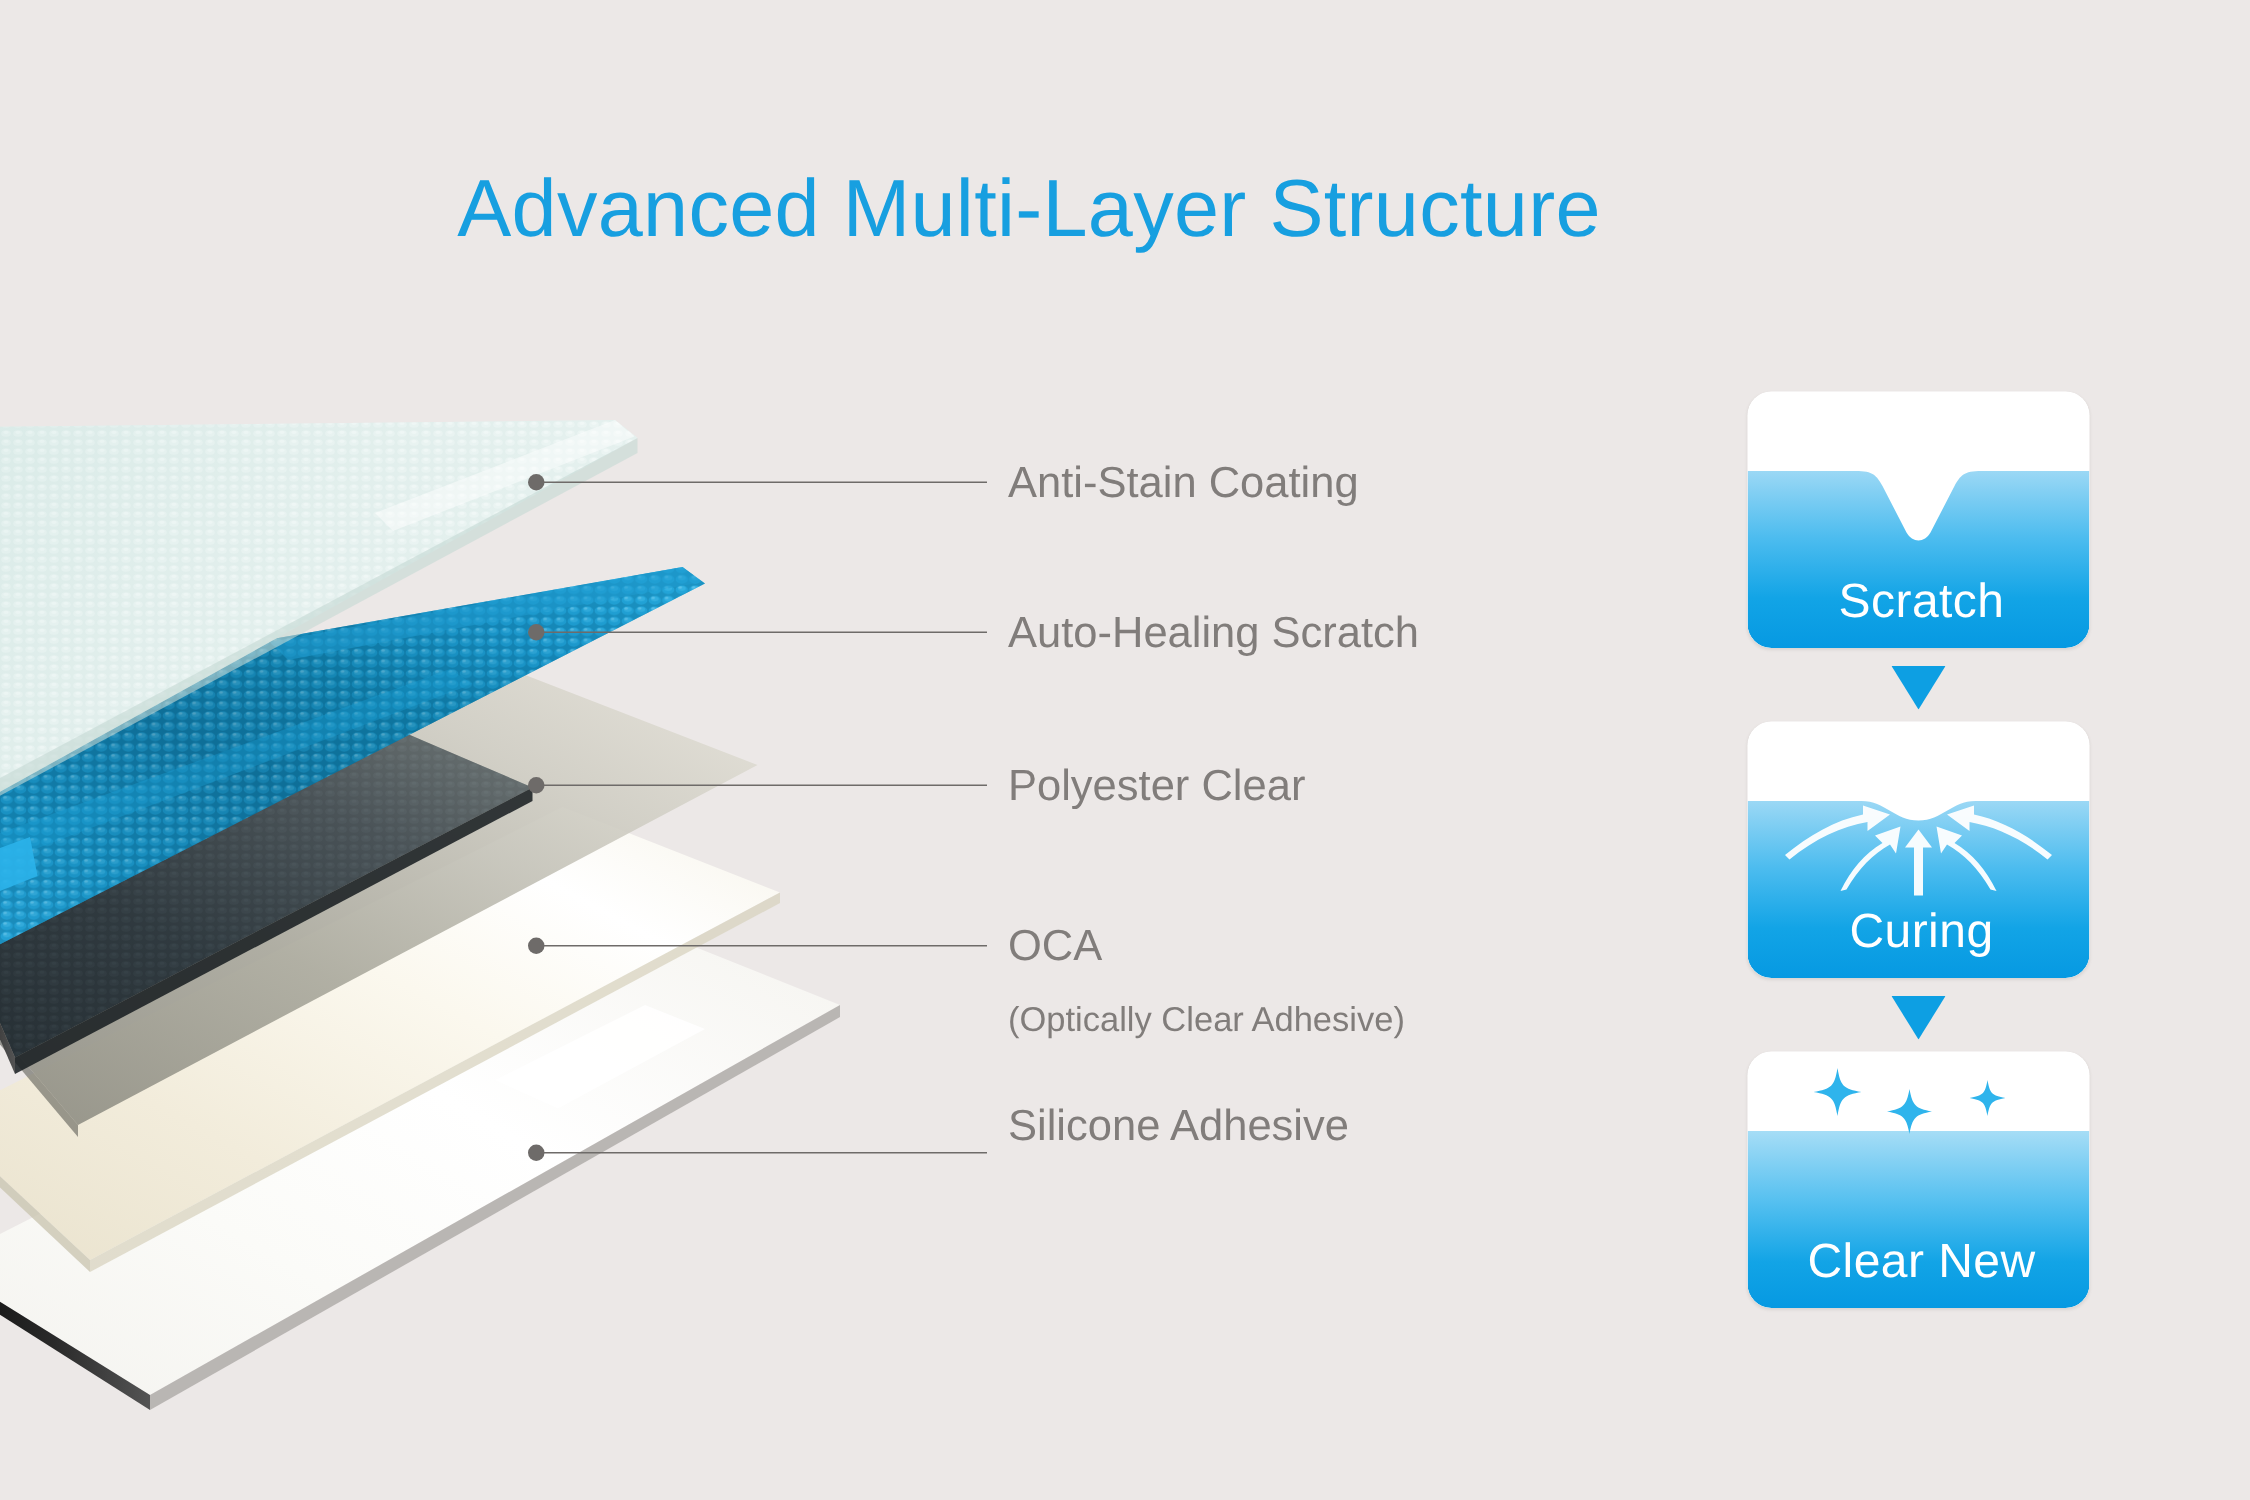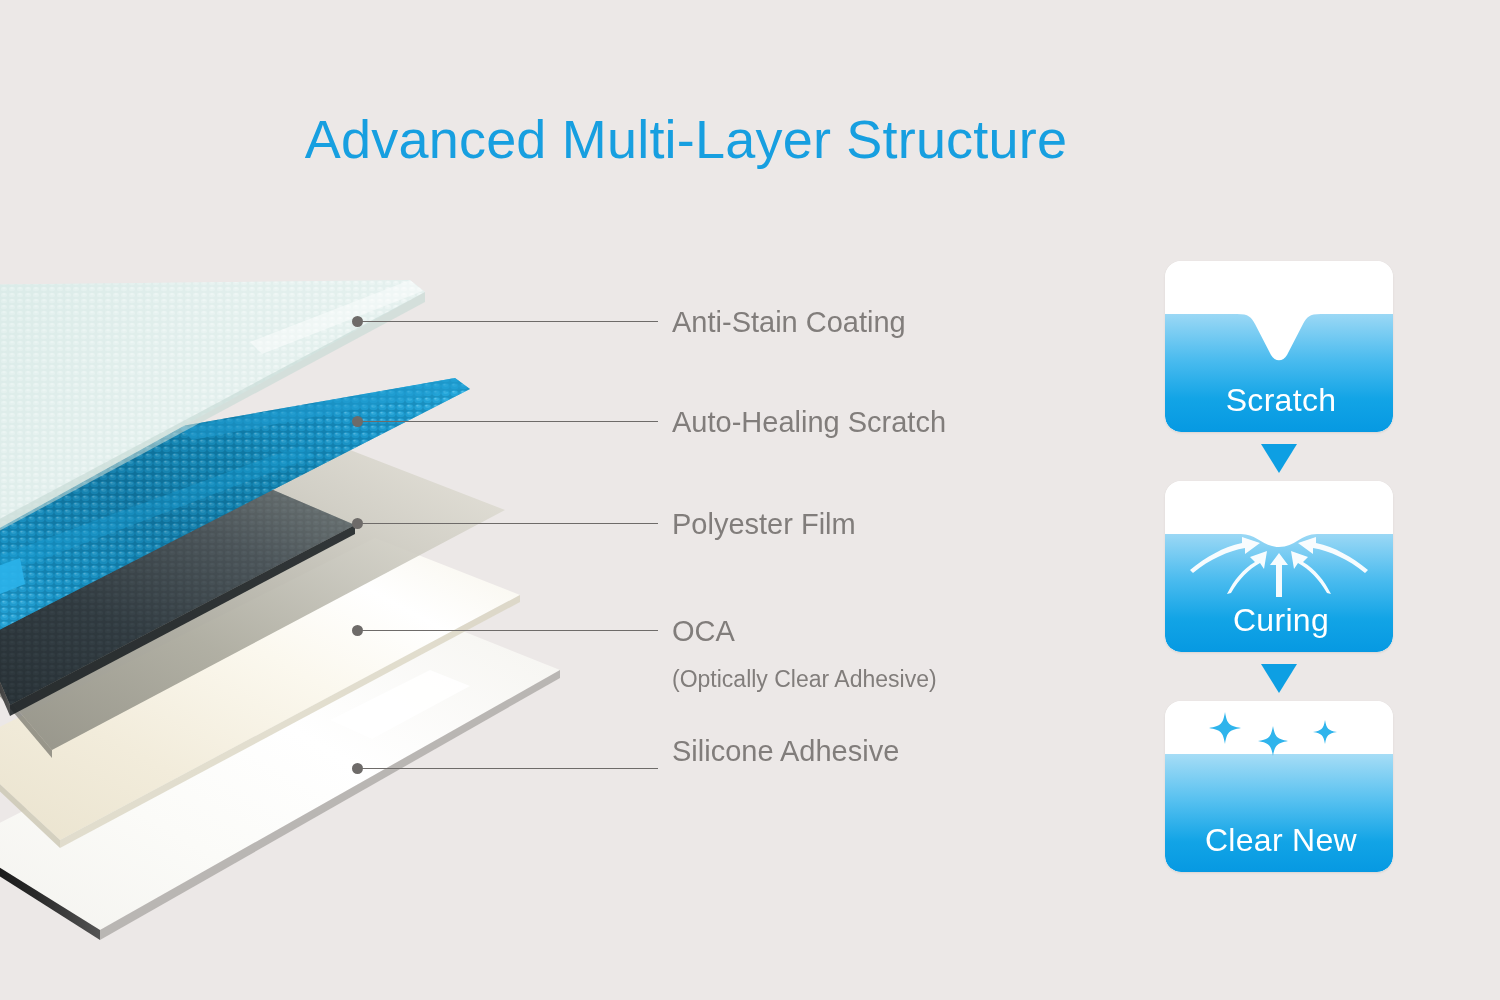--- a/index.html
+++ b/index.html
@@ -264,21 +264,21 @@
 
     <div class="callout">
       <span class="callout-dot" style="left:352px; top:416px;"></span>
       <span class="callout-line" style="left:362px; top:421px; width:296px;"></span>
       <span class="callout-label" style="left:672px; top:403px;">Auto-Healing Scratch</span>
     </div>
 
     <div class="callout">
       <span class="callout-dot" style="left:352px; top:518px;"></span>
       <span class="callout-line" style="left:362px; top:523px; width:296px;"></span>
-      <span class="callout-label" style="left:672px; top:505px;">Polyester Film</span>
+      <span class="callout-label" style="left:672px; top:505px;">Polyester Clear</span>
     </div>
 
     <div class="callout">
       <span class="callout-dot" style="left:352px; top:625px;"></span>
       <span class="callout-line" style="left:362px; top:630px; width:296px;"></span>
       <span class="callout-label" style="left:672px; top:612px;">OCA</span>
       <span class="callout-sub" style="left:672px; top:666px;">(Optically Clear Adhesive)</span>
     </div>
 
     <div class="callout">

